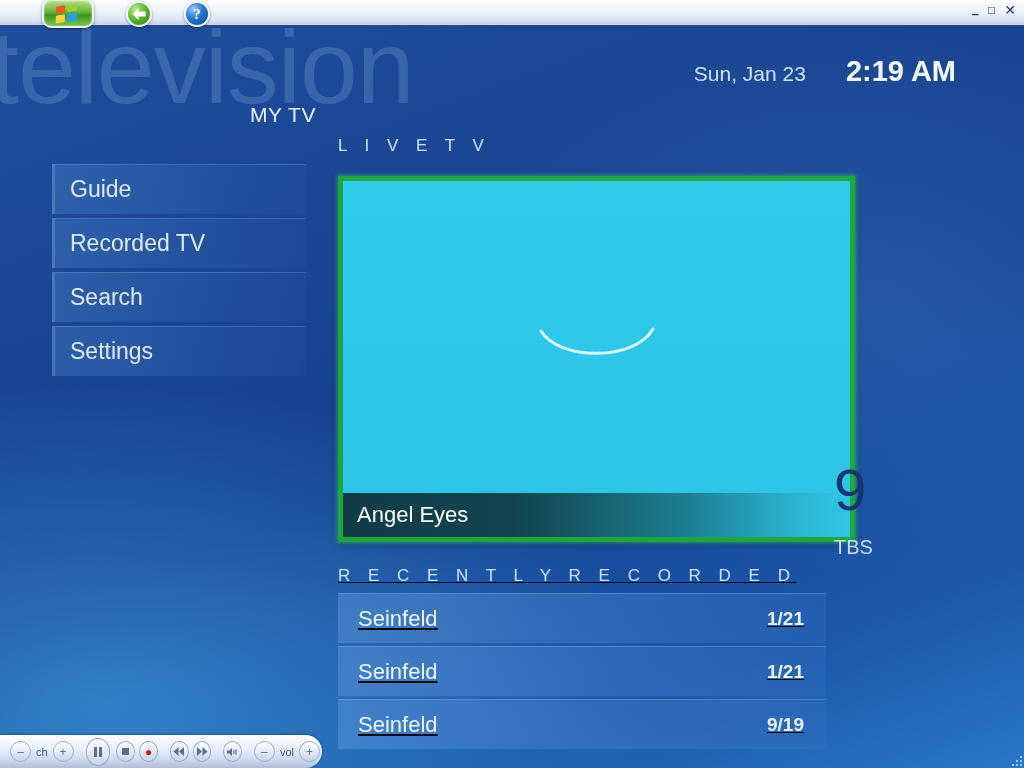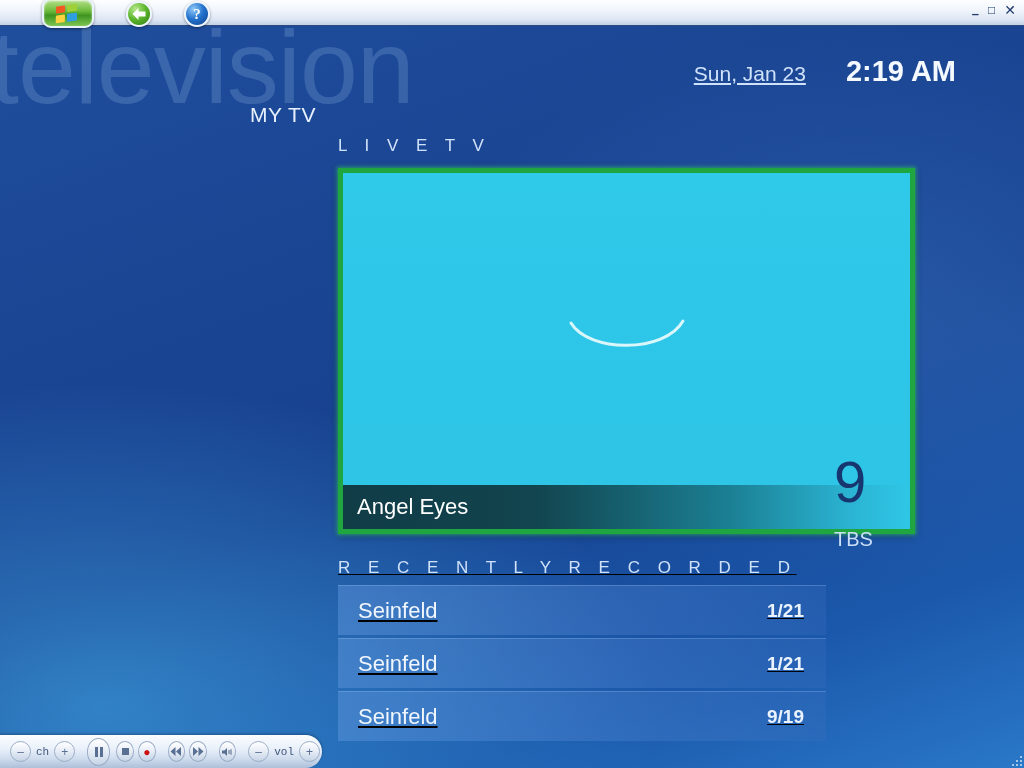--- a/index.html
+++ b/index.html
@@ -94,21 +94,21 @@
     font-family: "Liberation Sans", sans-serif;
     user-select: none; white-space: nowrap;
   }
 
   
   #clockrow {
     position: absolute; right: 68px; top: 55px;
     display: flex; align-items: baseline; gap: 40px;
     color: #d8e8fb;
   }
-  #hdr-date { font-size: 21px; color: #cfe2fa; text-decoration: underline; }
+  #hdr-date { font-size: 21px; color: #cfe2fa; }
   #hdr-time { font-size: 29px; font-weight: bold; color: #f4f9ff; }
 
   #mytv {
     position: absolute; left: 236px; top: 103px;
     font-size: 21px; color: #e7f1fd; letter-spacing: 0.5px; margin-left: 14px;
   }
 
   
   #menu {
     position: absolute; left: 52px; top: 164px;
@@ -129,29 +129,29 @@
     content: ""; position: absolute; left: 0; top: 0; bottom: 0; width: 3px;
     background: rgba(150,195,240,0.25);
   }
 
   
   #main { position: absolute; left: 338px; top: 136px; width: 490px; }
 
   .section-label {
     font-size: 17px; color: #cfe2fa;
     letter-spacing: 6.5px;
-    margin-bottom: 12px;
+    margin-bottom: 20px;
     font-weight: normal;
   }
 
   
   #livetv-wrap { position: relative; width: 488px; }
   #preview {
     position: relative;
-    width: 577px; height: 366px;
+    width: 517px; height: 366px;
     border: 5px solid #20a641;
     box-shadow: 0 0 4px 1px rgba(60,230,110,0.55), 0 2px 7px rgba(0,0,0,0.35);
     box-sizing: border-box;
     background: linear-gradient(to bottom, #2fc9ea 0%, #2ec6e8 55%, #2ec4e6 100%);
     overflow: hidden;
     padding-left: 46px;
   }
   #preview-arc {
     position: absolute; left: 50%; top: 46%;
     transform: translate(-50%, -50%);
@@ -214,21 +214,21 @@
     box-shadow: inset 0 1px 1px rgba(255,255,255,0.9);
     box-sizing: border-box;
     display: flex; align-items: center; justify-content: center;
     color: #5a7092; font-size: 12px; line-height: 12px;
     margin: 0 2px;
   }
   .tbtn.big { width: 28px; height: 28px; margin: 0 4px 0 10px; }
   .tbtn.rec { color: #cc1111; }
   .tlabel {
     font-size: 11px; color: #3e557a; margin: 0 3px;
-    font-family: Liberation Mono, monospace;
+    font-family: Liberation Sans, sans-serif;
   }
   .bar2 { display: inline-block; width: 3px; height: 10px; background: #5a7092; margin: 0 1px; }
   .sq { display: inline-block; width: 7px; height: 7px; background: #5a7092; }
 
   
   #grip {
     position: absolute; right: 2px; bottom: 2px;
     width: 14px; height: 14px;
   }
   #grip i {
@@ -270,20 +270,34 @@
     <span class="qmark">?</span>
   </div>
 
   <div id="clockrow">
     <span id="hdr-date">Sun, Jan 23</span>
     <span id="hdr-time">2:19 AM</span>
   </div>
 
   <div id="mytv">MY TV</div>
 
+  <div id="menu">
+    <div class="menu-item">
+      <span>Guide</span>
+    </div>
+    <div class="menu-item">
+      <span>Recorded TV</span>
+    </div>
+    <div class="menu-item">
+      <span>Search</span>
+    </div>
+    <div class="menu-item">
+      <span>Settings</span>
+    </div>
+  </div>
 
   <div id="main">
 
     <div class="section-label">L I V E   T V</div>
 
     <div id="livetv-wrap">
       <div id="preview">
         <svg id="preview-arc" width="120" height="40" viewBox="0 0 120 40">
           <path d="M4 6 C 22 36, 98 36, 116 4" stroke="#d9f6fb" stroke-width="3" fill="none" stroke-linecap="round"></path>
         </svg>

